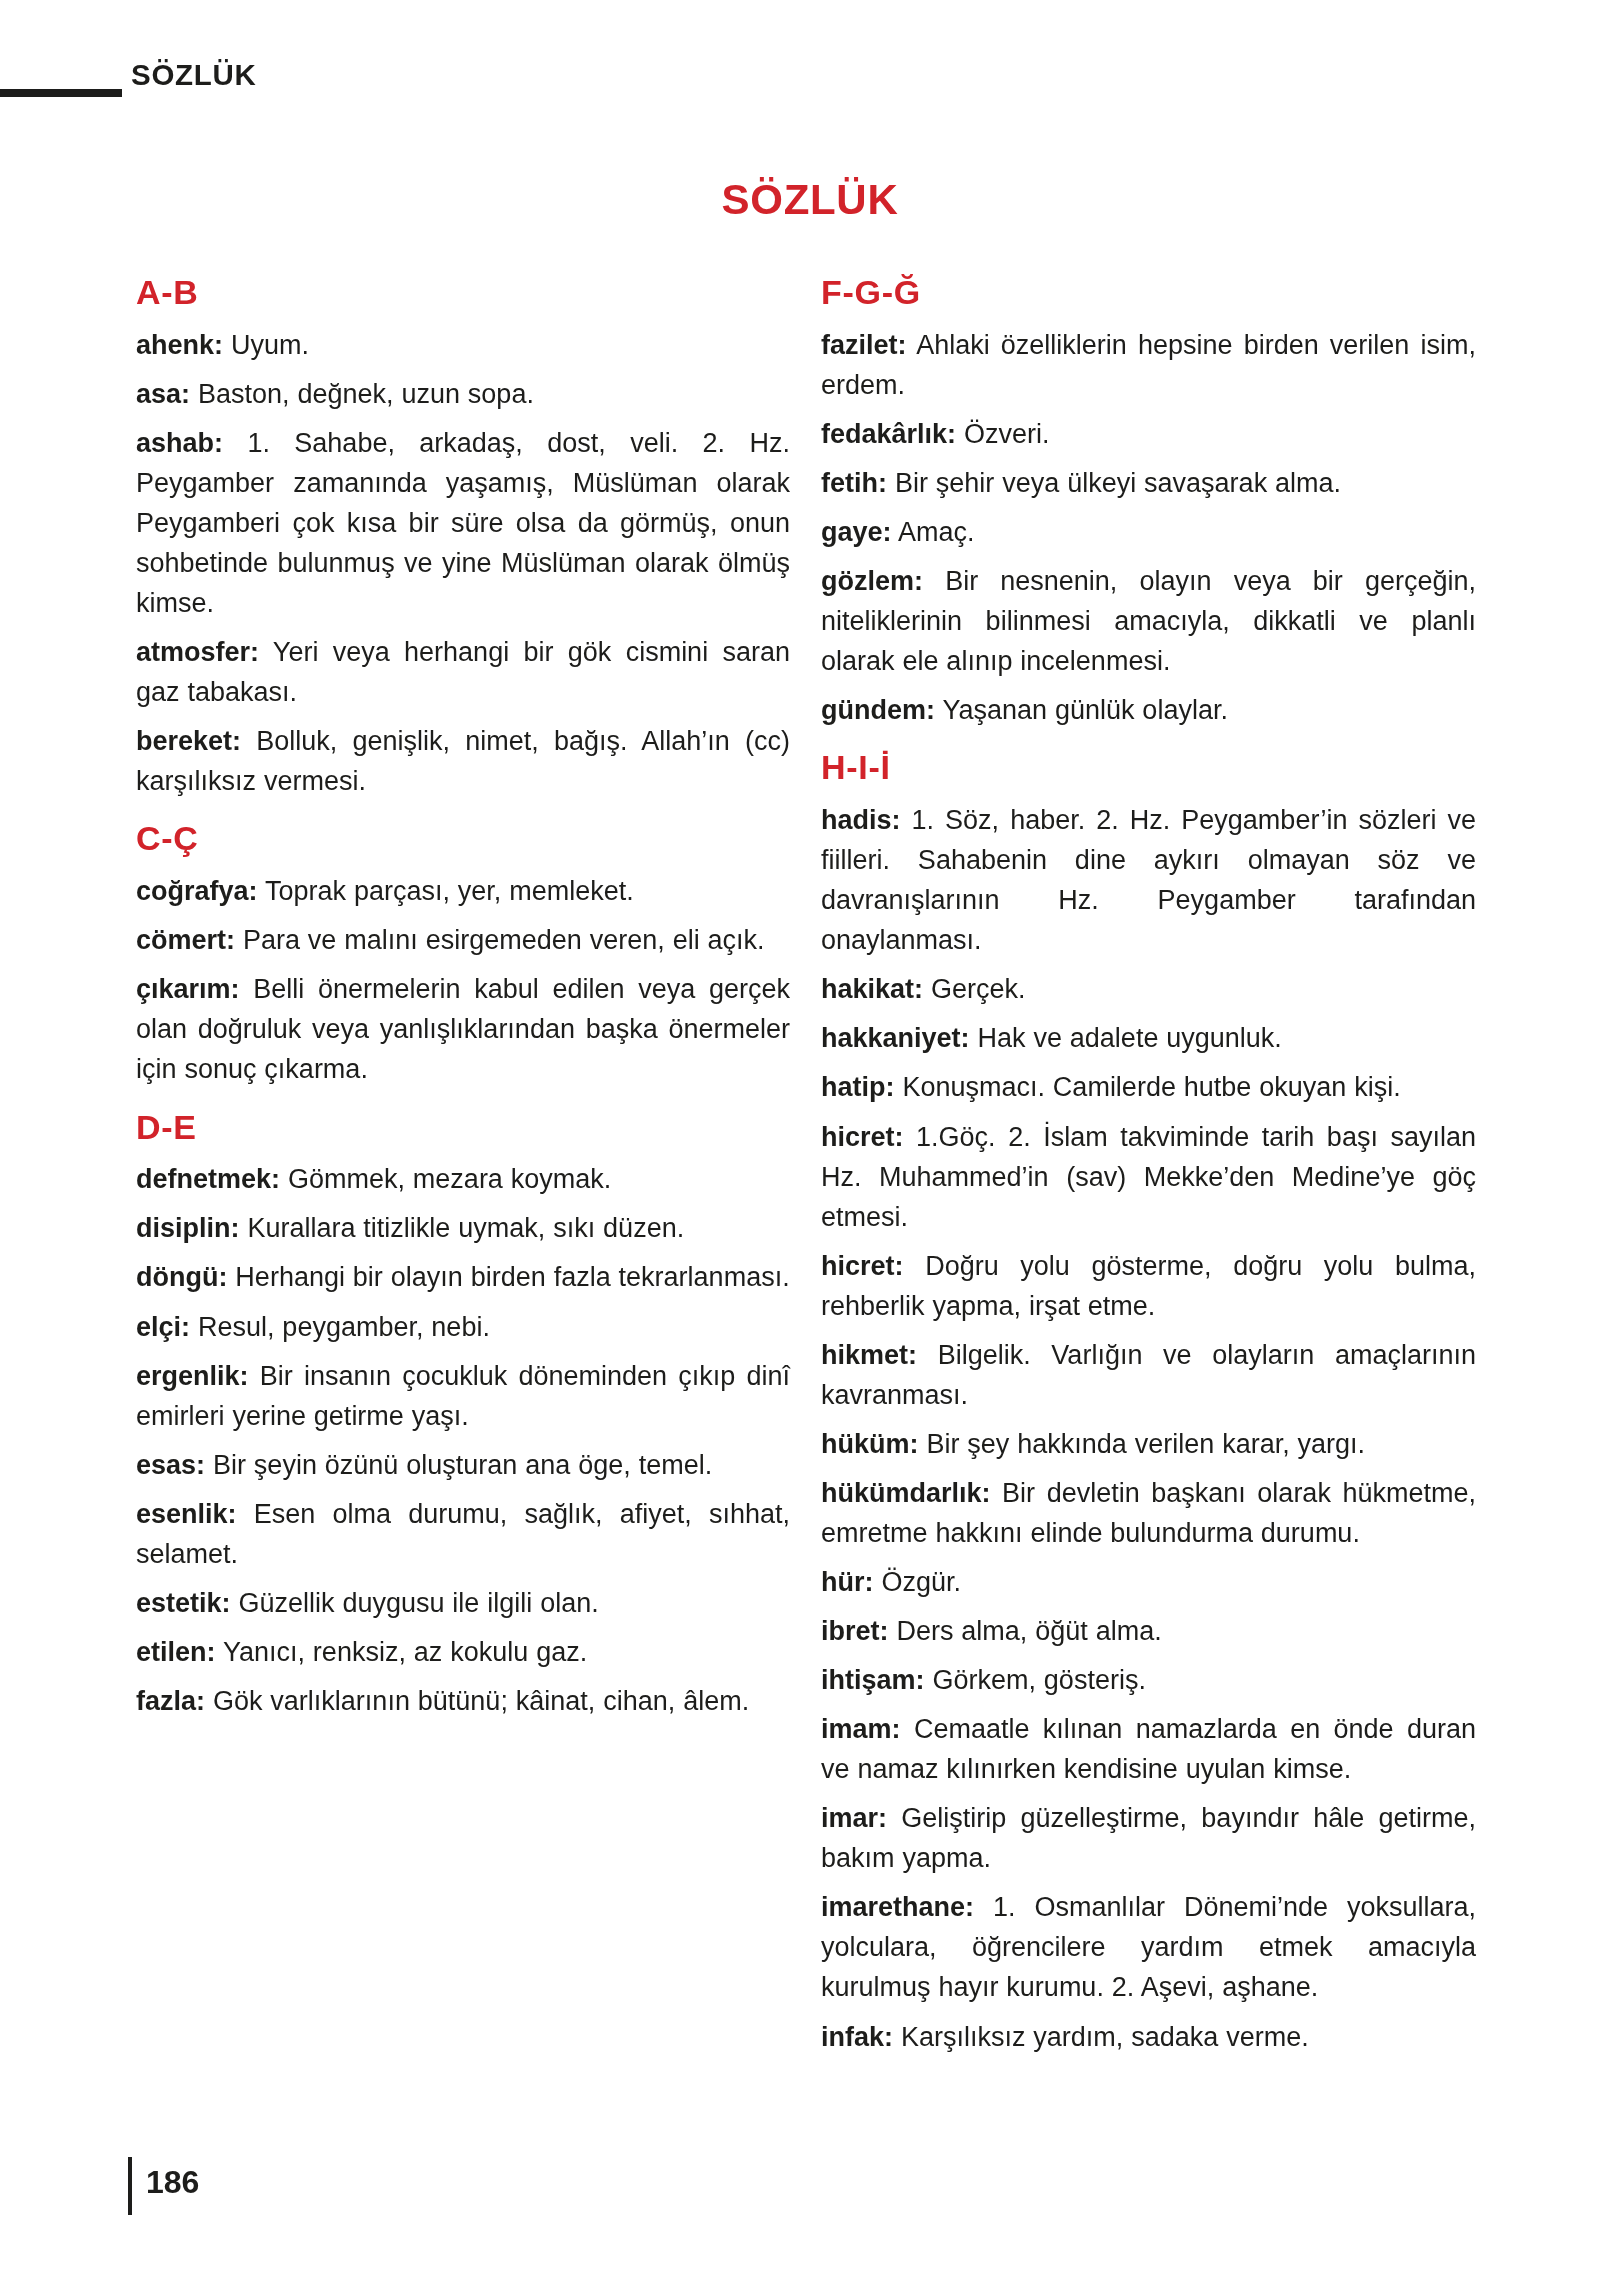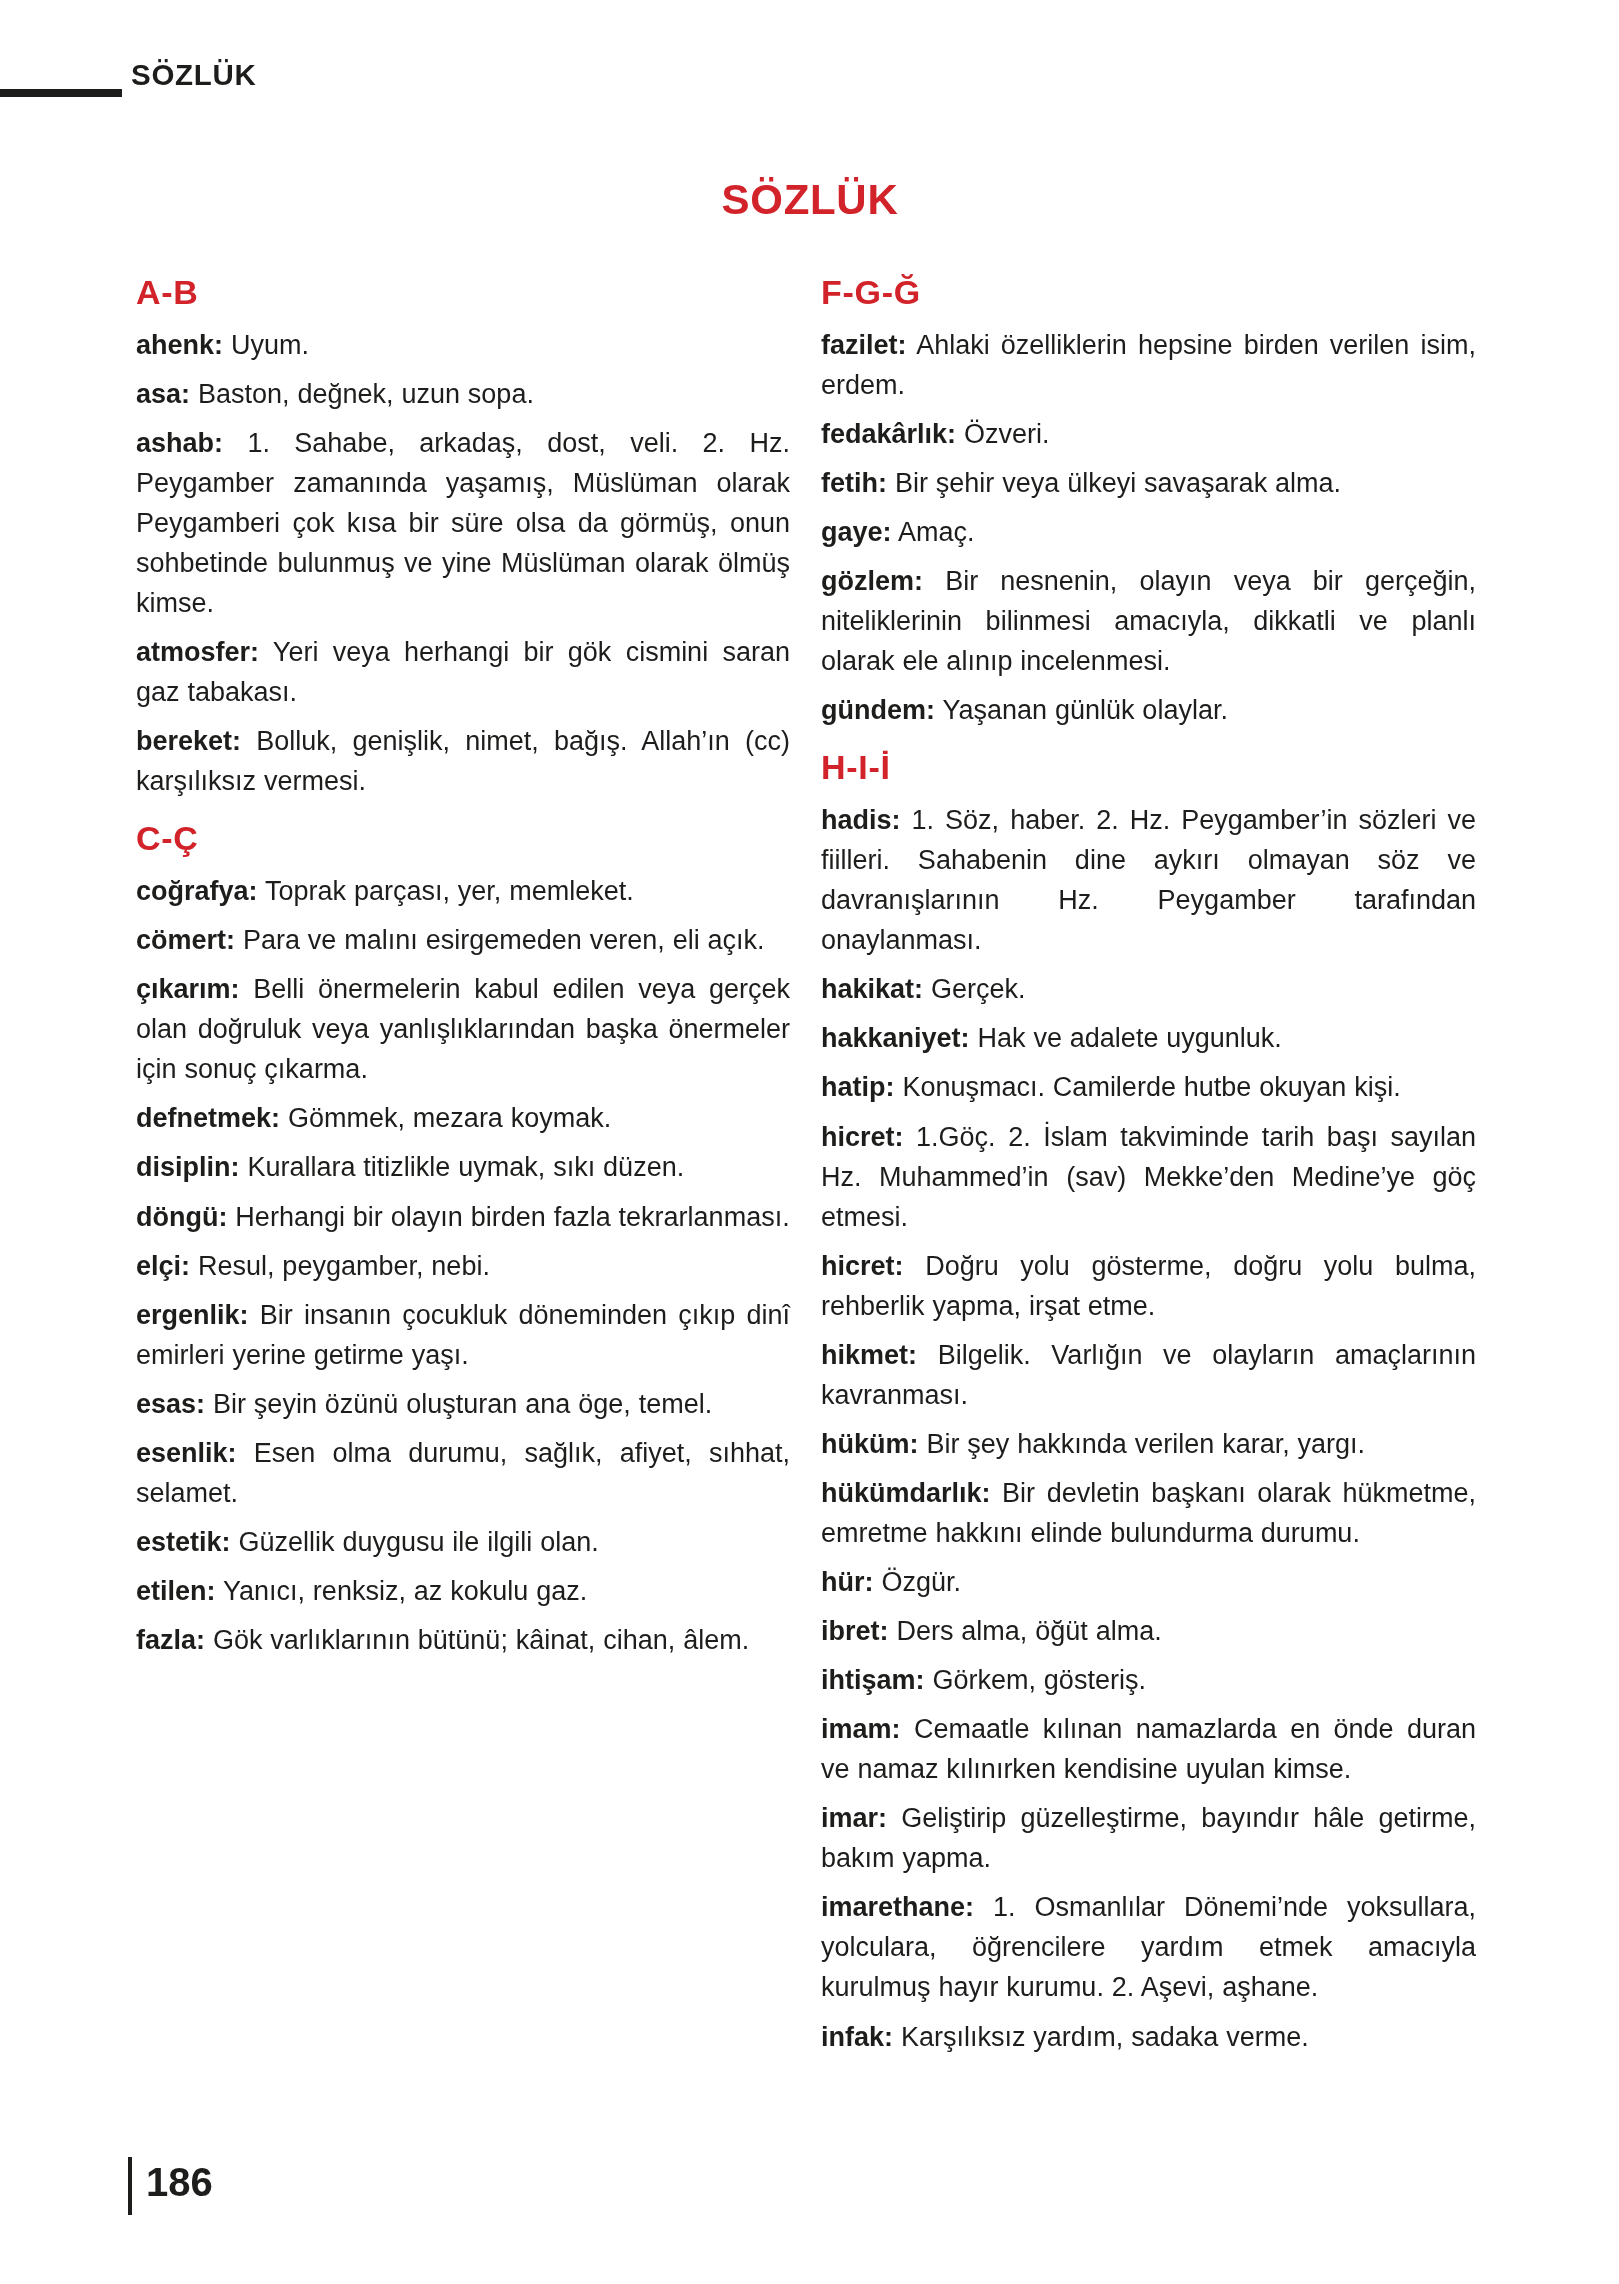--- a/index.html
+++ b/index.html
@@ -34,21 +34,21 @@
     color:var(--accent);font-size:34px;line-height:39px;font-weight:bold;
     margin:18.3px 0 12.7px 0;text-align:left;letter-spacing:0.7px;
   }
   .section:first-child .section-heading{margin-top:0;}
   .entry{margin:0 0 9.1px 0;}
   .entry .term{font-weight:bold;}
   .footer-bar{
     position:absolute;left:128px;top:2157px;width:3.5px;height:58px;background:#1d1d1b;
   }
   .page-number{
-    position:absolute;left:146px;top:2165px;font-size:40px;line-height:35px;
+    position:absolute;left:146px;top:2165px;font-size:32px;line-height:35px;
     font-weight:bold;color:var(--ink);
   }
 </style>
 </head>
 <body>
 
 <div class="running-header-rule"></div>
 <div class="running-header-label">SÖZLÜK</div>
 
 <div class="doc-title">SÖZLÜK</div>
@@ -62,20 +62,21 @@
       <p class="entry"><b class="term">atmosfer:</b> Yeri veya herhangi bir gök cismini saran gaz tabakası.</p>
       <p class="entry"><b class="term">bereket:</b> Bolluk, genişlik, nimet, bağış. Allah’ın (cc) karşılıksız vermesi.</p>
     </div>
     <div class="section">
       <h2 class="section-heading">C-Ç</h2>
       <p class="entry"><b class="term">coğrafya:</b> Toprak parçası, yer, memleket.</p>
       <p class="entry"><b class="term">cömert:</b> Para ve malını esirgemeden veren, eli açık.</p>
       <p class="entry"><b class="term">çıkarım:</b> Belli önermelerin kabul edilen veya gerçek olan doğruluk veya yanlışlıklarından başka önermeler için sonuç çıkarma.</p>
     </div>
     <div class="section">
+      <h2 class="section-heading">D-E</h2>
       <p class="entry"><b class="term">defnetmek:</b> Gömmek, mezara koymak.</p>
       <p class="entry"><b class="term">disiplin:</b> Kurallara titizlikle uymak, sıkı düzen.</p>
       <p class="entry"><b class="term">döngü:</b> Herhangi bir olayın birden fazla tekrarlanması.</p>
       <p class="entry"><b class="term">elçi:</b> Resul, peygamber, nebi.</p>
       <p class="entry"><b class="term">ergenlik:</b> Bir insanın çocukluk döneminden çıkıp dinî emirleri yerine getirme yaşı.</p>
       <p class="entry"><b class="term">esas:</b> Bir şeyin özünü oluşturan ana öge, temel.</p>
       <p class="entry"><b class="term">esenlik:</b> Esen olma durumu, sağlık, afiyet, sıhhat, selamet.</p>
       <p class="entry"><b class="term">estetik:</b> Güzellik duygusu ile ilgili olan.</p>
       <p class="entry"><b class="term">etilen:</b> Yanıcı, renksiz, az kokulu gaz.</p>
       <p class="entry"><b class="term">fazla:</b> Gök varlıklarının bütünü; kâinat, cihan, âlem.</p>

